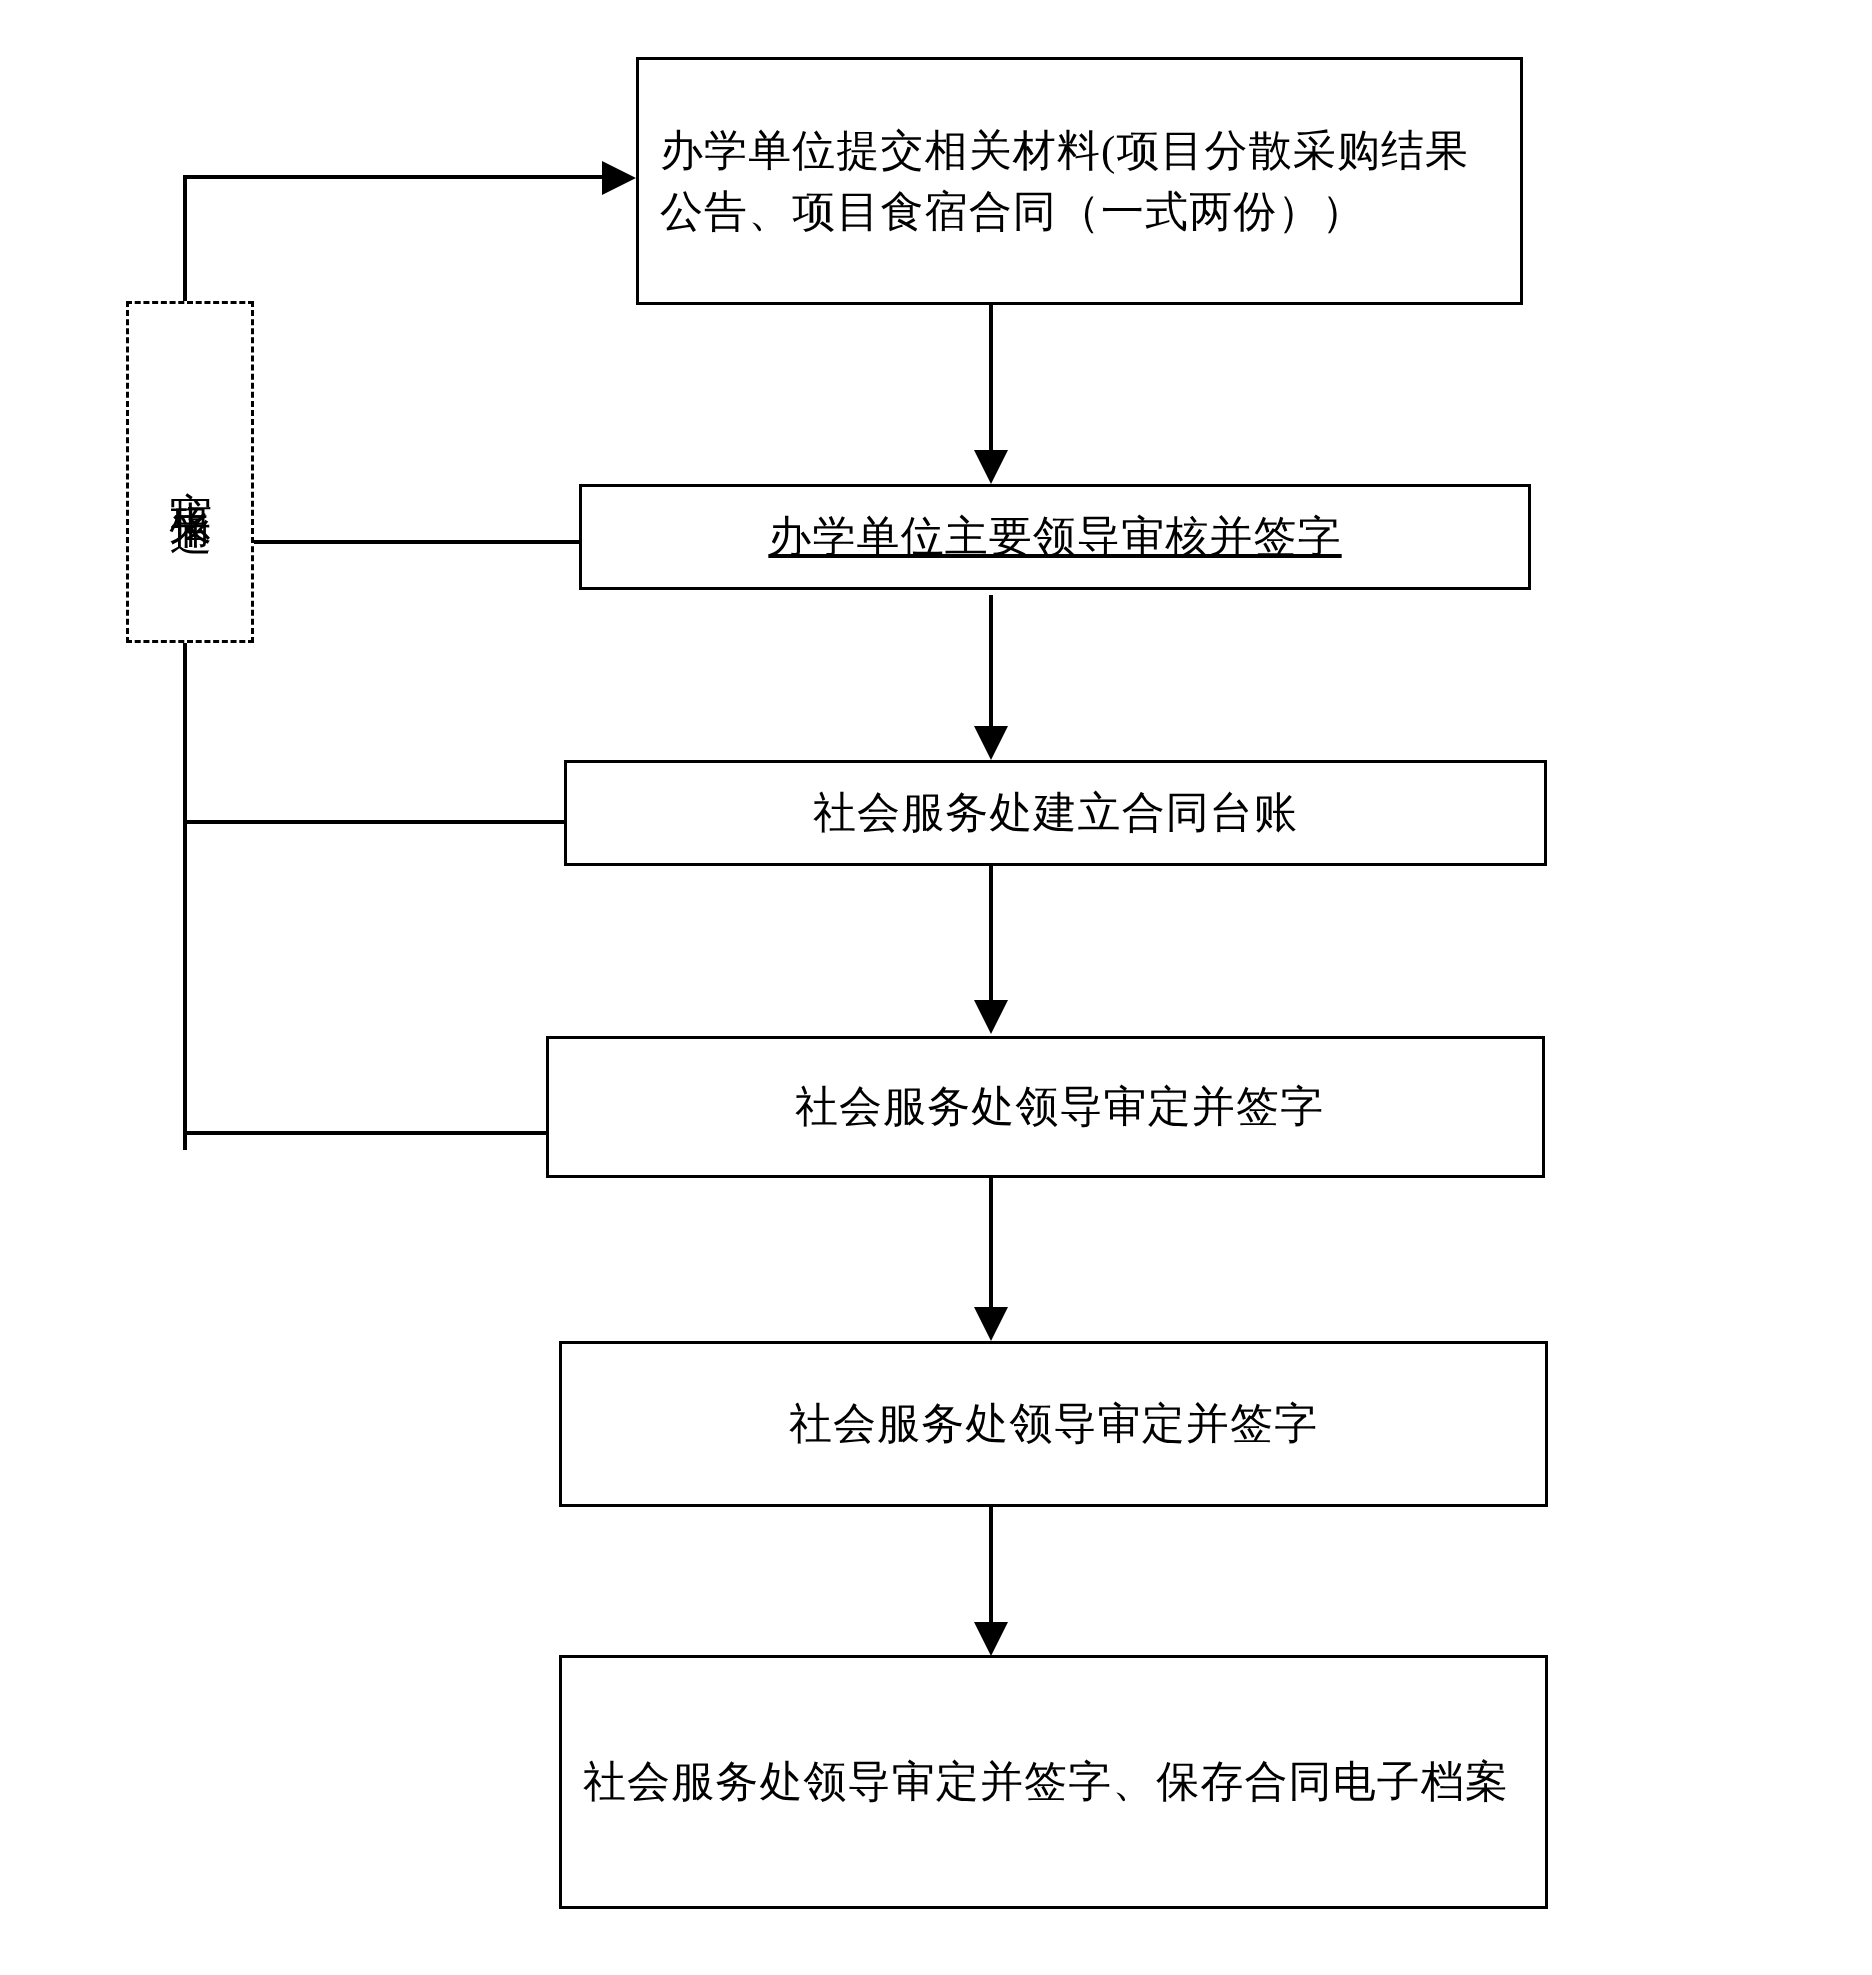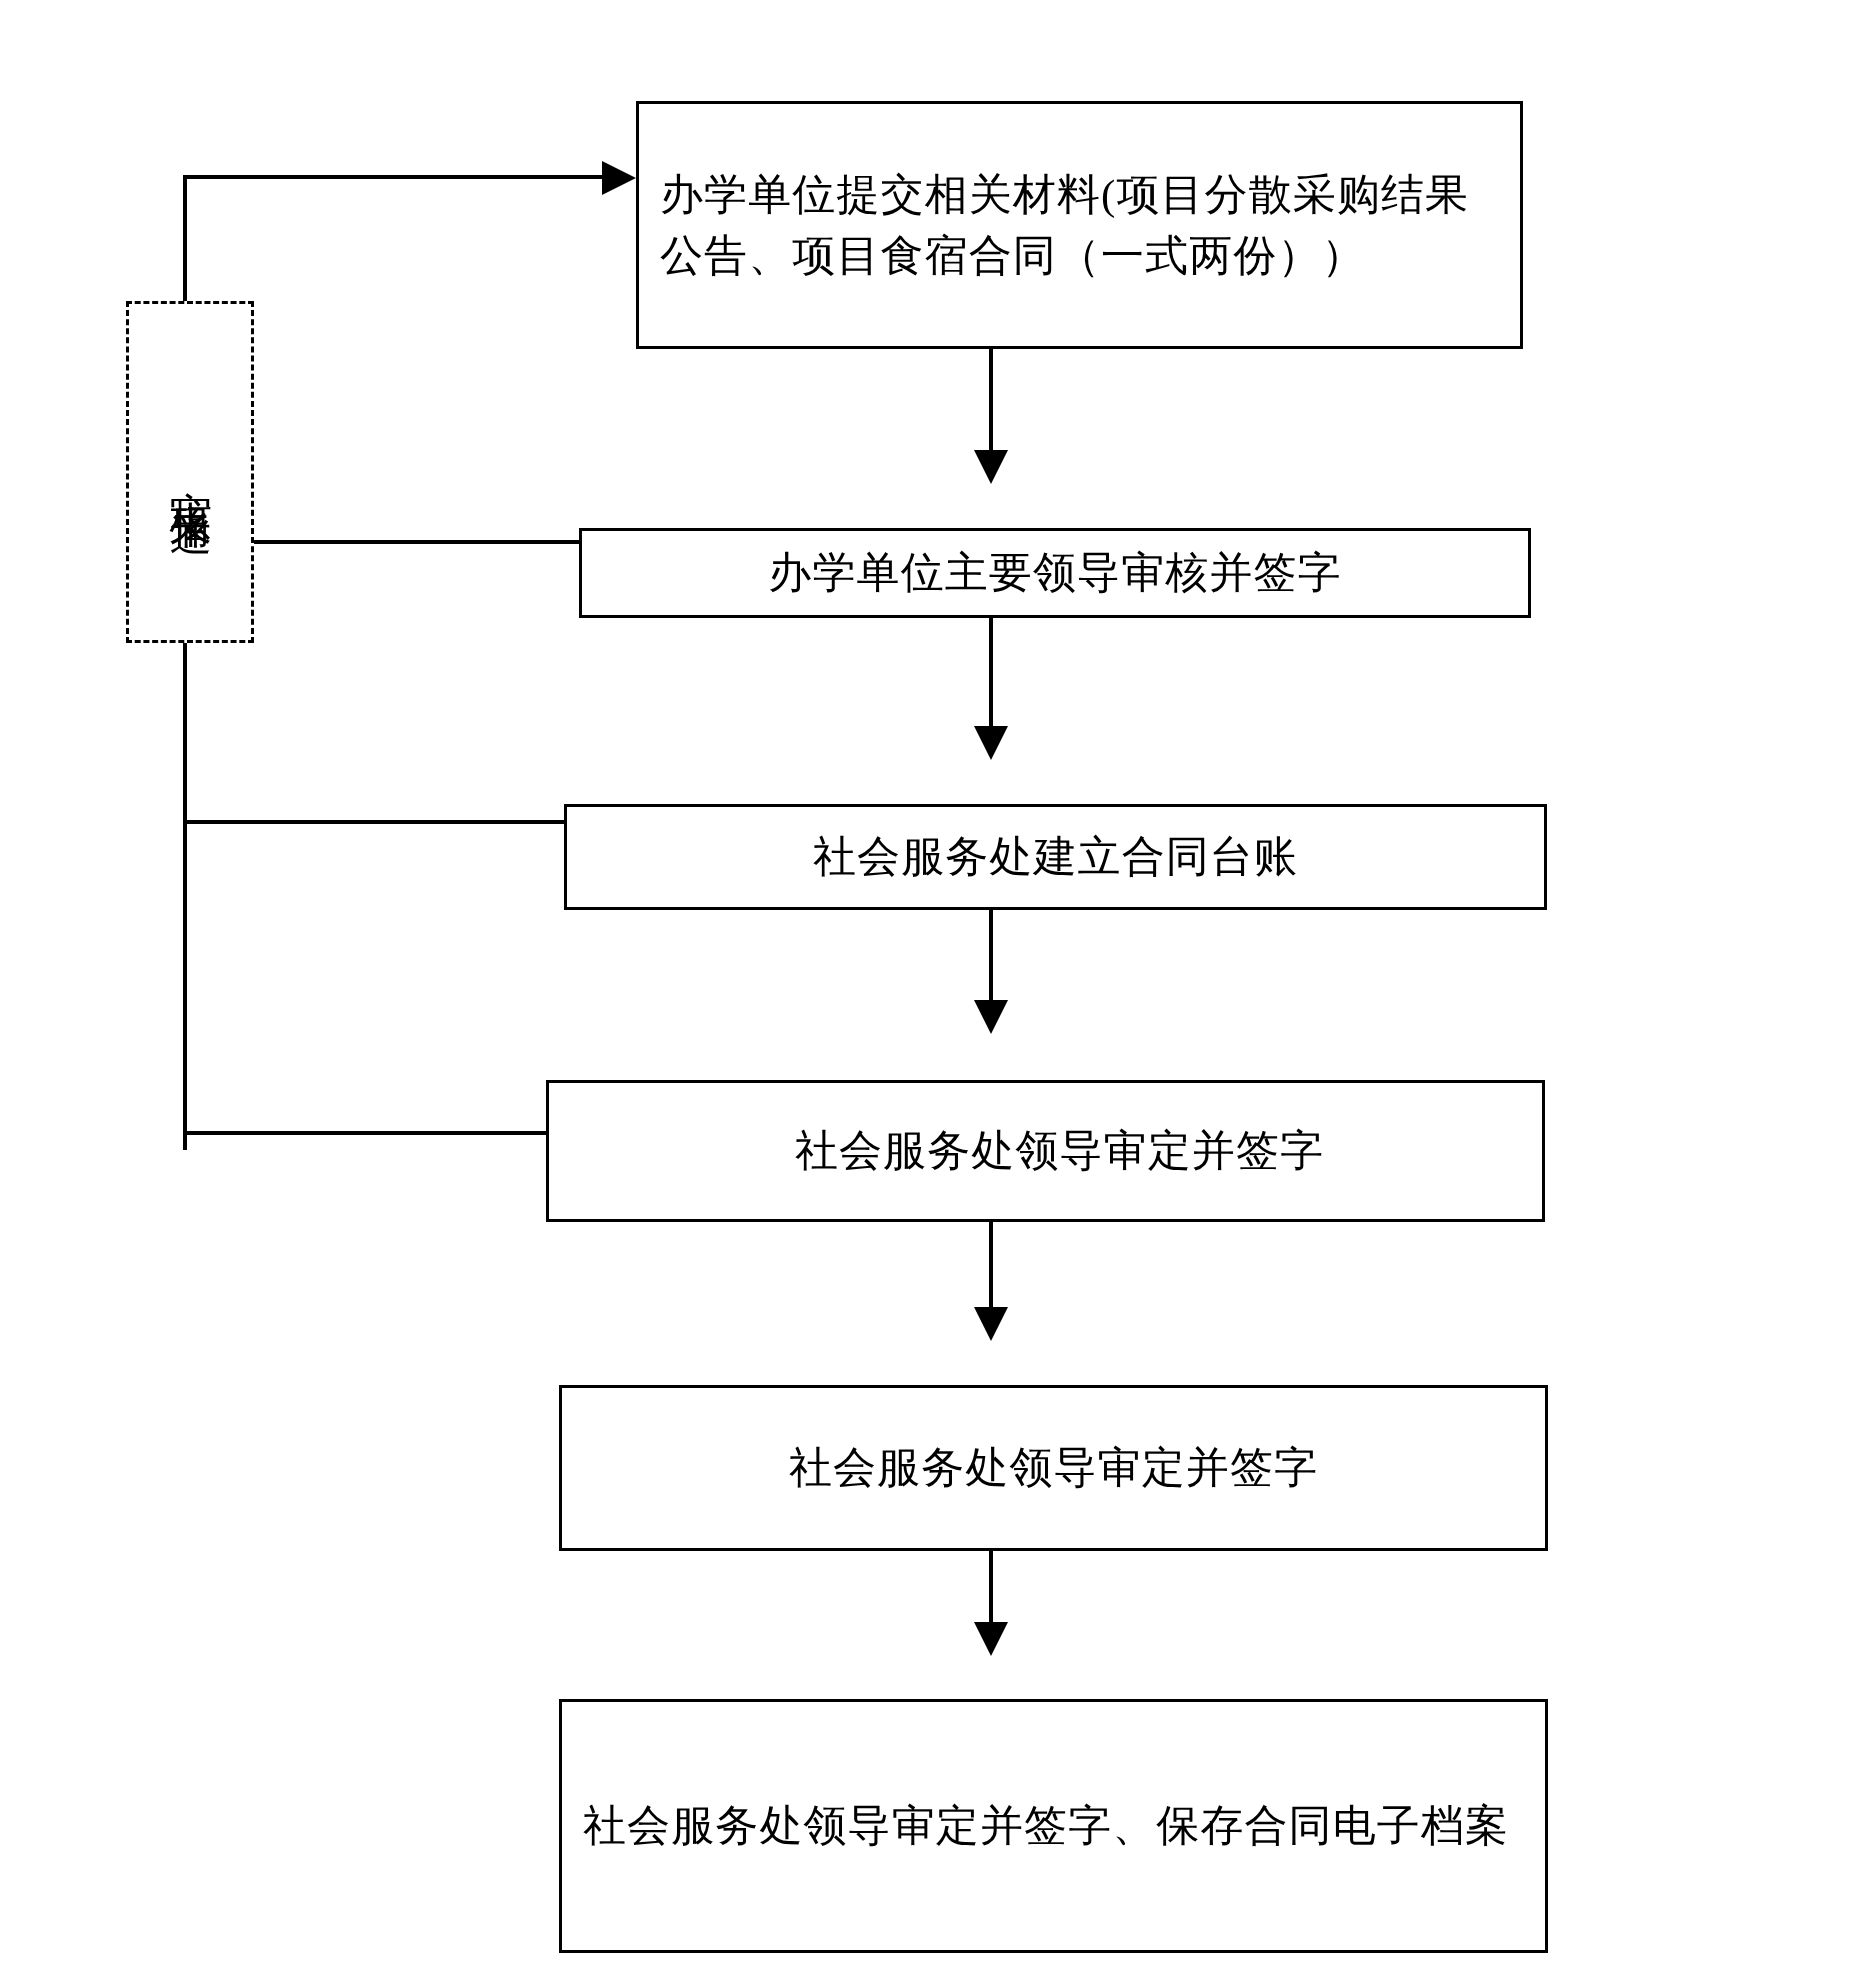--- a/index.html
+++ b/index.html
@@ -21,21 +21,20 @@
 
   
   .node {
     position: absolute;
     box-sizing: border-box;
     background: #ffffff;
     border: 3.3px solid #000000;
     display: flex;
     align-items: center;
     z-index: 5;
-    margin-top: 44px;
   }
   .node .node-text {
     display: block;
     width: 100%;
     padding: 0 21px;
     font-family: "Liberation Serif", "DejaVu Serif", serif;
     font-size: 43px;
     line-height: 1.42;
     letter-spacing: 1.1px;
     color: #000000;
@@ -115,21 +114,21 @@
 
   <div class="vline" style="left:989px; top:305px; height:150px;"></div>
   <div class="arrow-down" style="left:974px; top:450px;"></div>
 
   <div class="dashed-node" style="left:126px; top:301px; width:128px; height:342px;">
     <span class="vtext">审核未通</span>
   </div>
 
   <div class="hline" style="left:249px; top:540px; width:332px;"></div>
 
-  <div class="node center" style="left:579px; top:484px; width:952px; height:90px;">
+  <div class="node center" style="left:579px; top:484px; width:952px; height:106px;text-decoration:underline;">
     <span class="node-text">办学单位主要领导审核并签字</span>
   </div>
 
   <div class="vline" style="left:989px; top:595px; height:132px;"></div>
   <div class="arrow-down" style="left:974px; top:726px;"></div>
 
   <div class="vline" style="left:183px; top:640px; height:510px;"></div>
 
   <div class="hline" style="left:183px; top:820px; width:383px;"></div>
 

